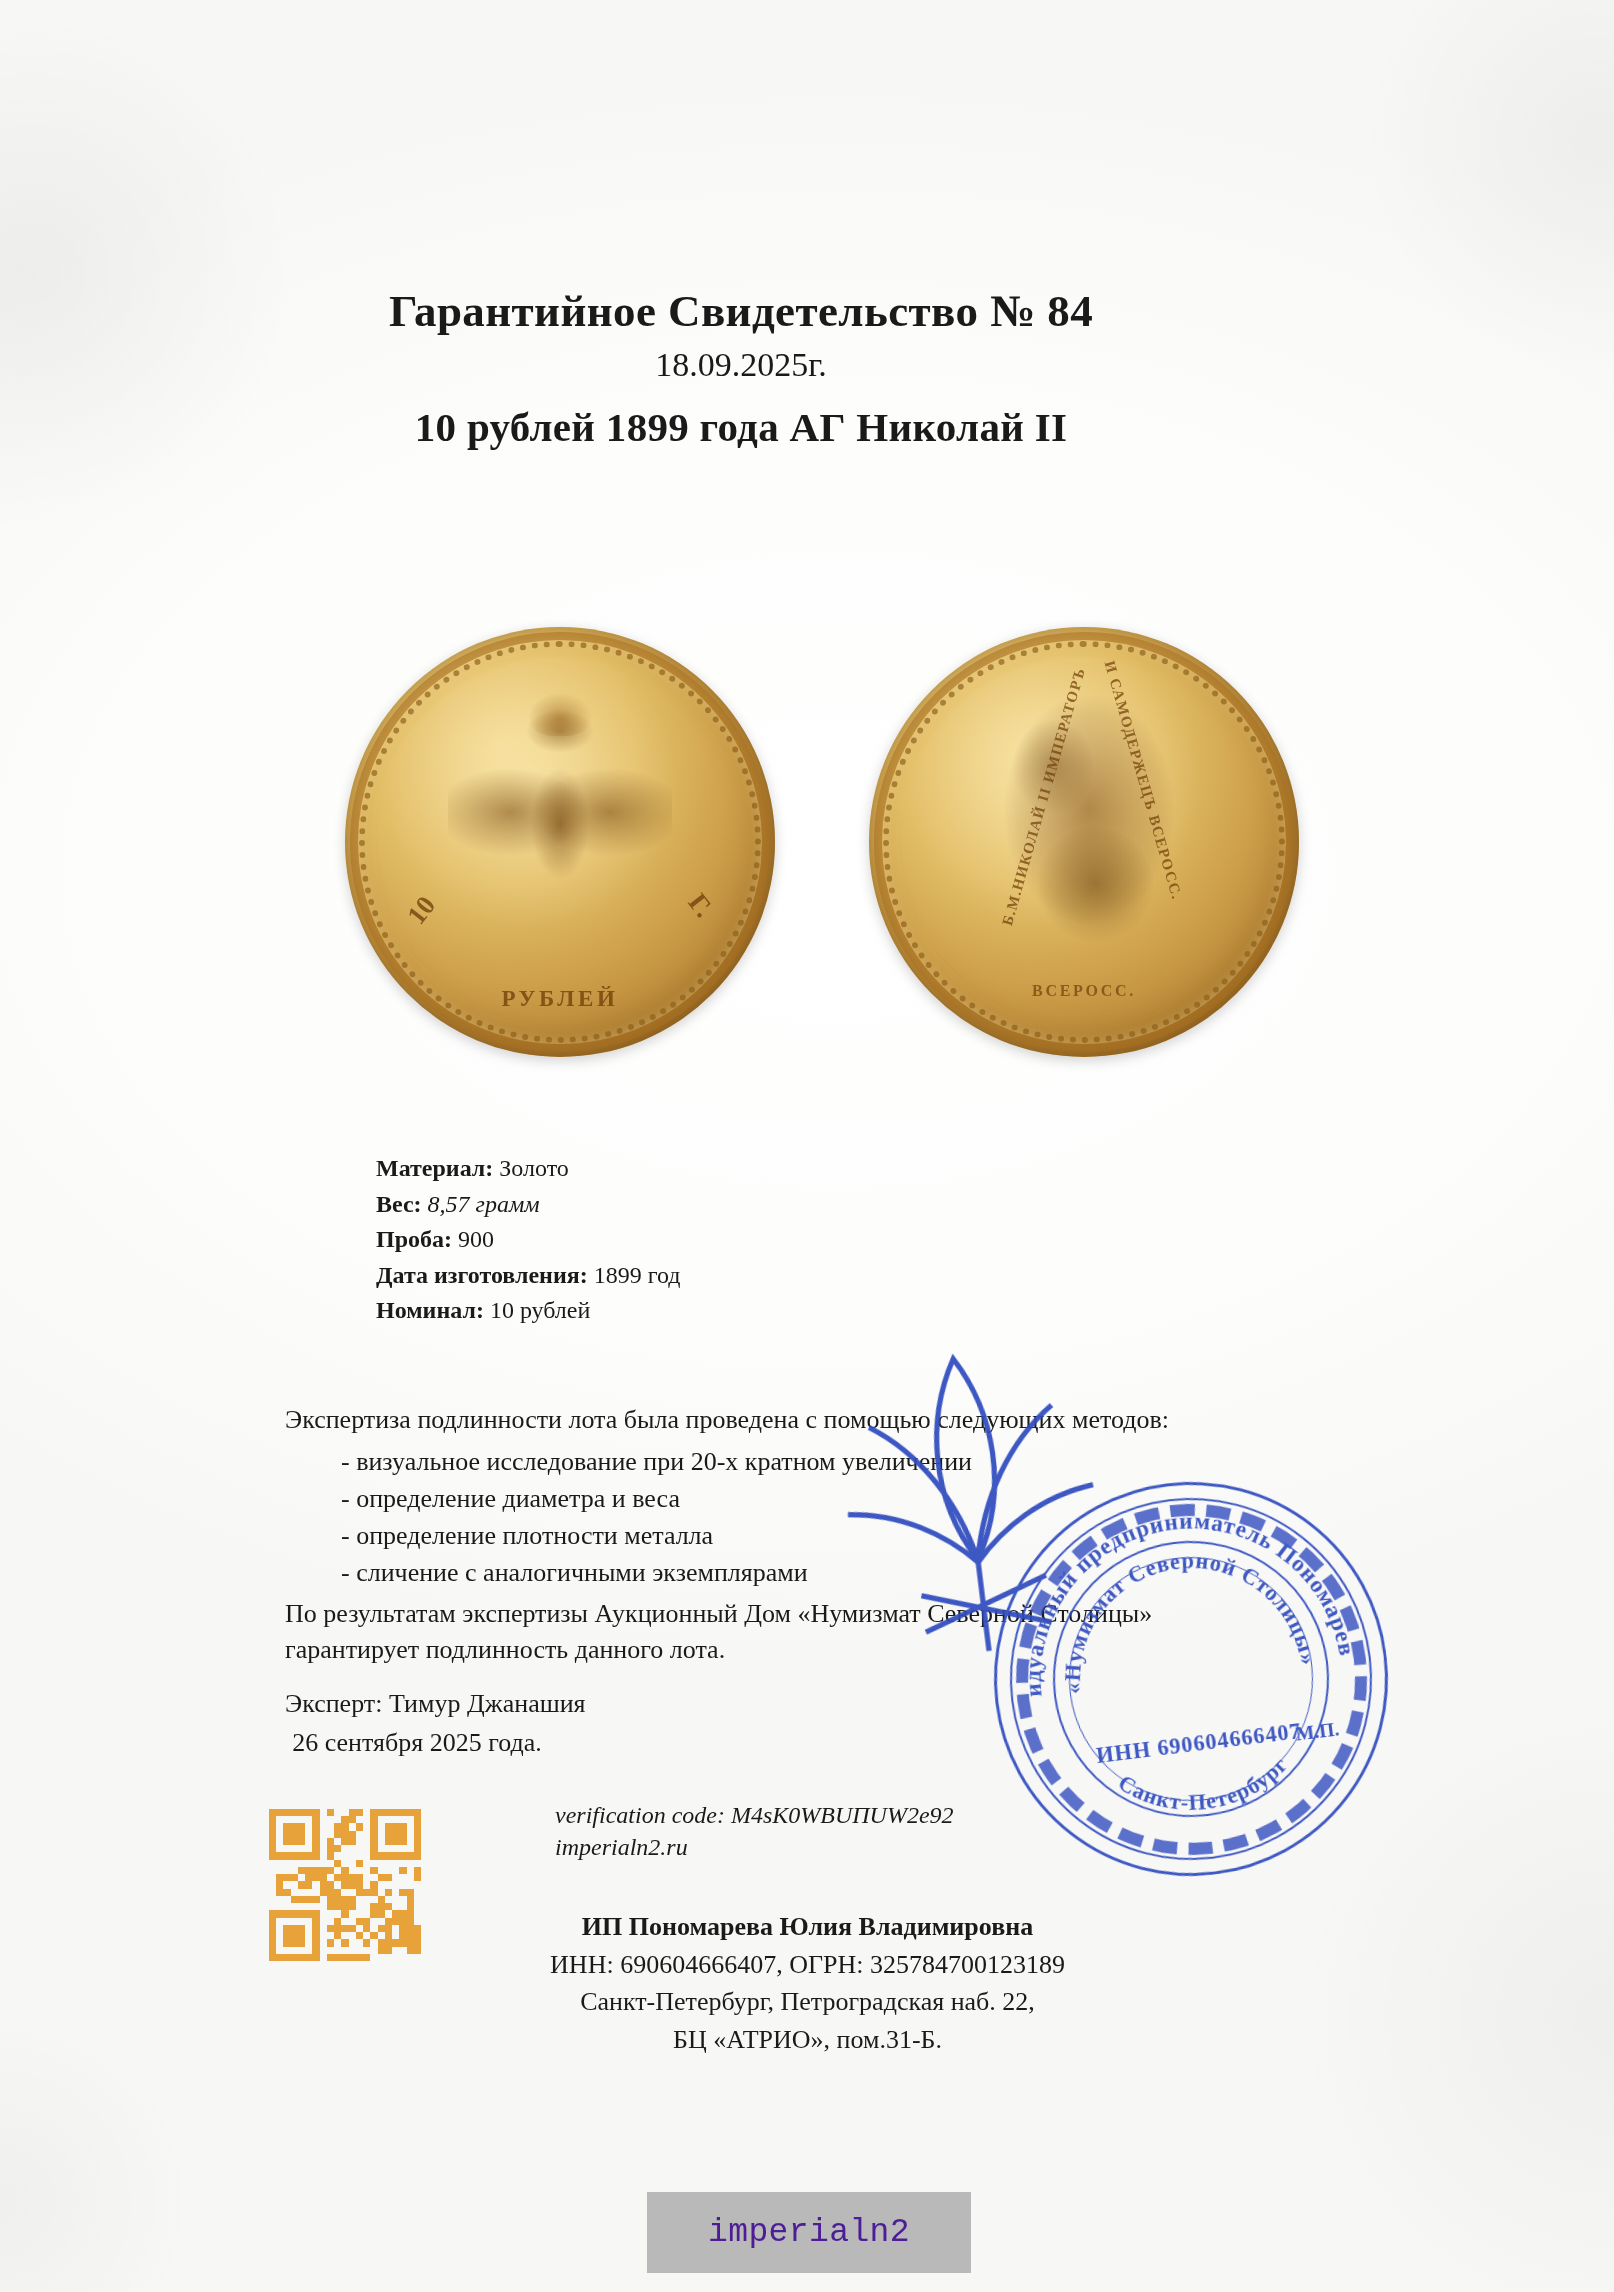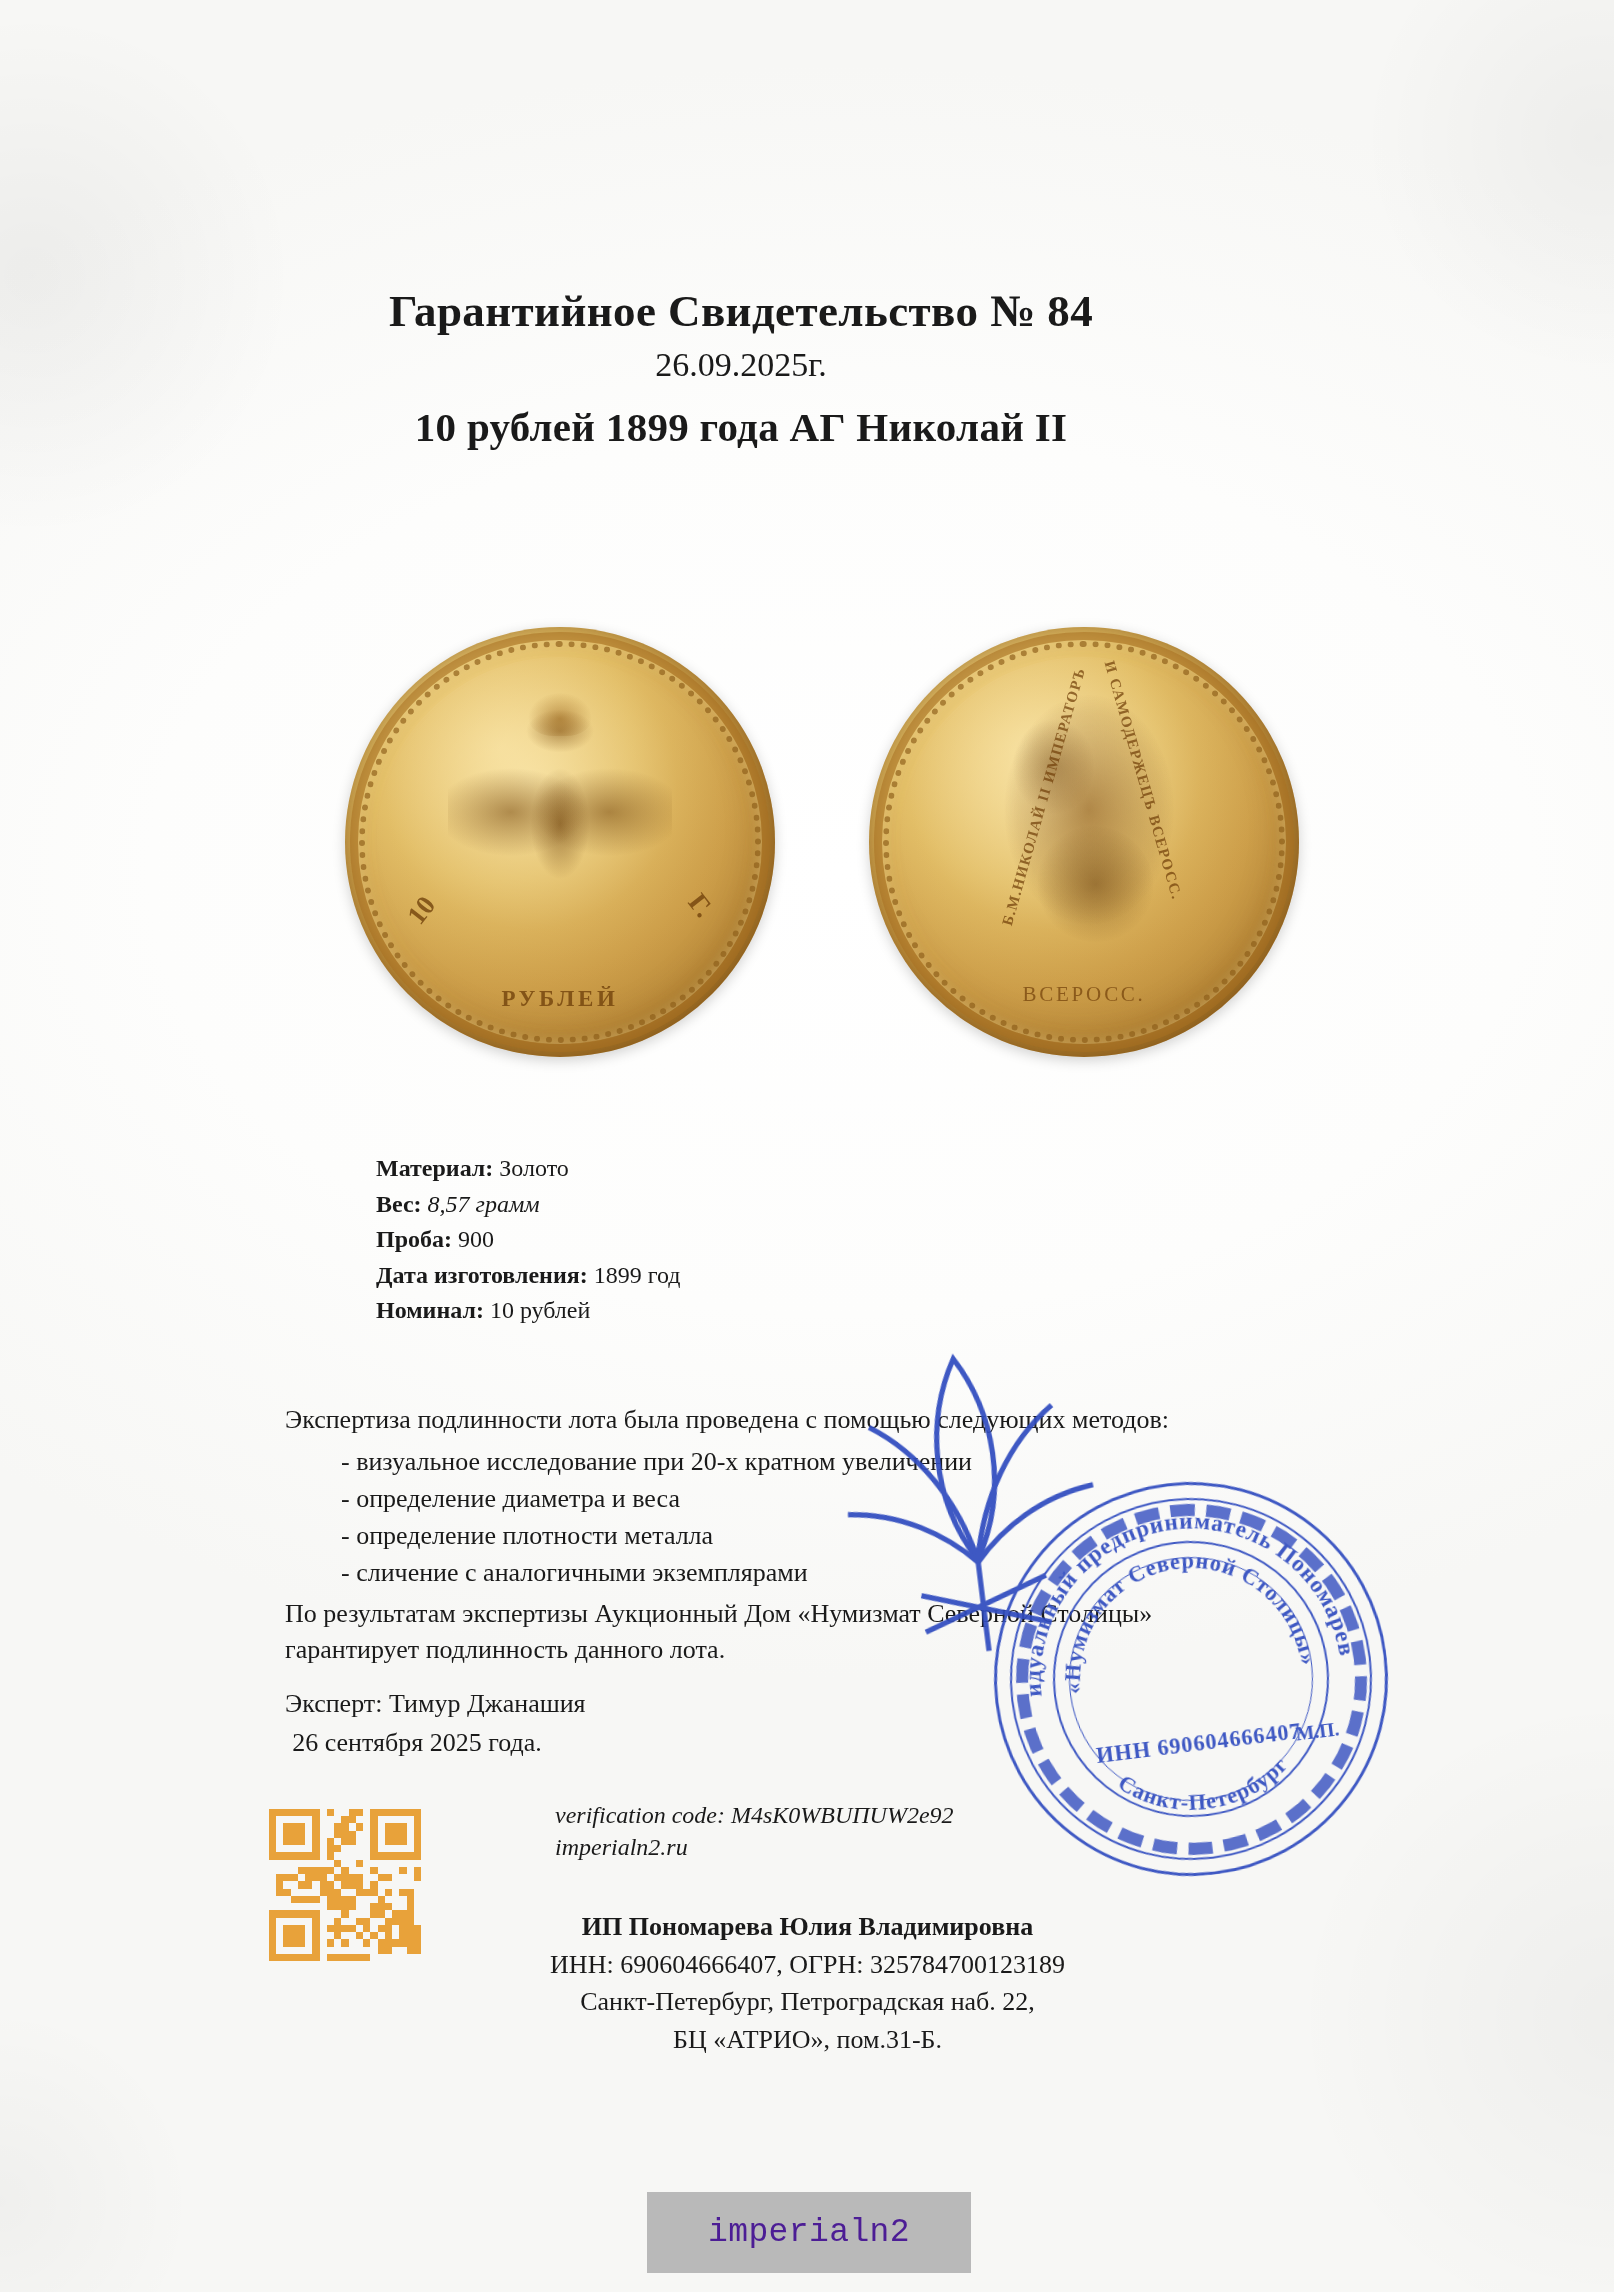--- a/index.html
+++ b/index.html
@@ -198,24 +198,24 @@
     font-size: 15px;
     font-weight: bold;
     letter-spacing: 1.3px;
     color: rgba(112,62,8,0.72);
     white-space: nowrap;
   }
   .obv-arc-left { left: 14.3px; top: 134px; transform: rotate(-74deg); }
   .obv-arc-right { right: 5.4px; top: 118px; transform: rotate(74deg); }
   .obv-arc-bottom {
     position: absolute;
-    left: 50%; bottom: 23px;
+    left: 50%; bottom: 30px;
     transform: translateX(-50%);
-    font-size: 21px;
-    font-weight: normal;
+    font-size: 16px;
+    font-weight: bold;
     letter-spacing: 2.7px;
     color: rgba(112,62,8,0.7);
     white-space: nowrap;
   }
 
   
   #specs {
     position: absolute;
     left: 376px;
     top: 1151px;
@@ -363,21 +363,21 @@
     letter-spacing: 0.4px;
   }
 </style>
 </head>
 <body>
 
 <div id="scan-page">
 
   <div id="header">
     <div id="doc-title">Гарантийное Свидетельство № 84</div>
-    <div id="doc-date">26.09.2025г.</div>
+    <div id="doc-date">18.09.2025г.</div>
     <div id="doc-subject">10 рублей 1899 года АГ Николай II</div>
   </div>
 
   <div id="coins">
 
     <div class="coin" id="coin-reverse">
       <div class="coin-disc"></div>
       <div class="coin-rim"></div>
       <div class="coin-beads"></div>
       <div class="coin-field"></div>

